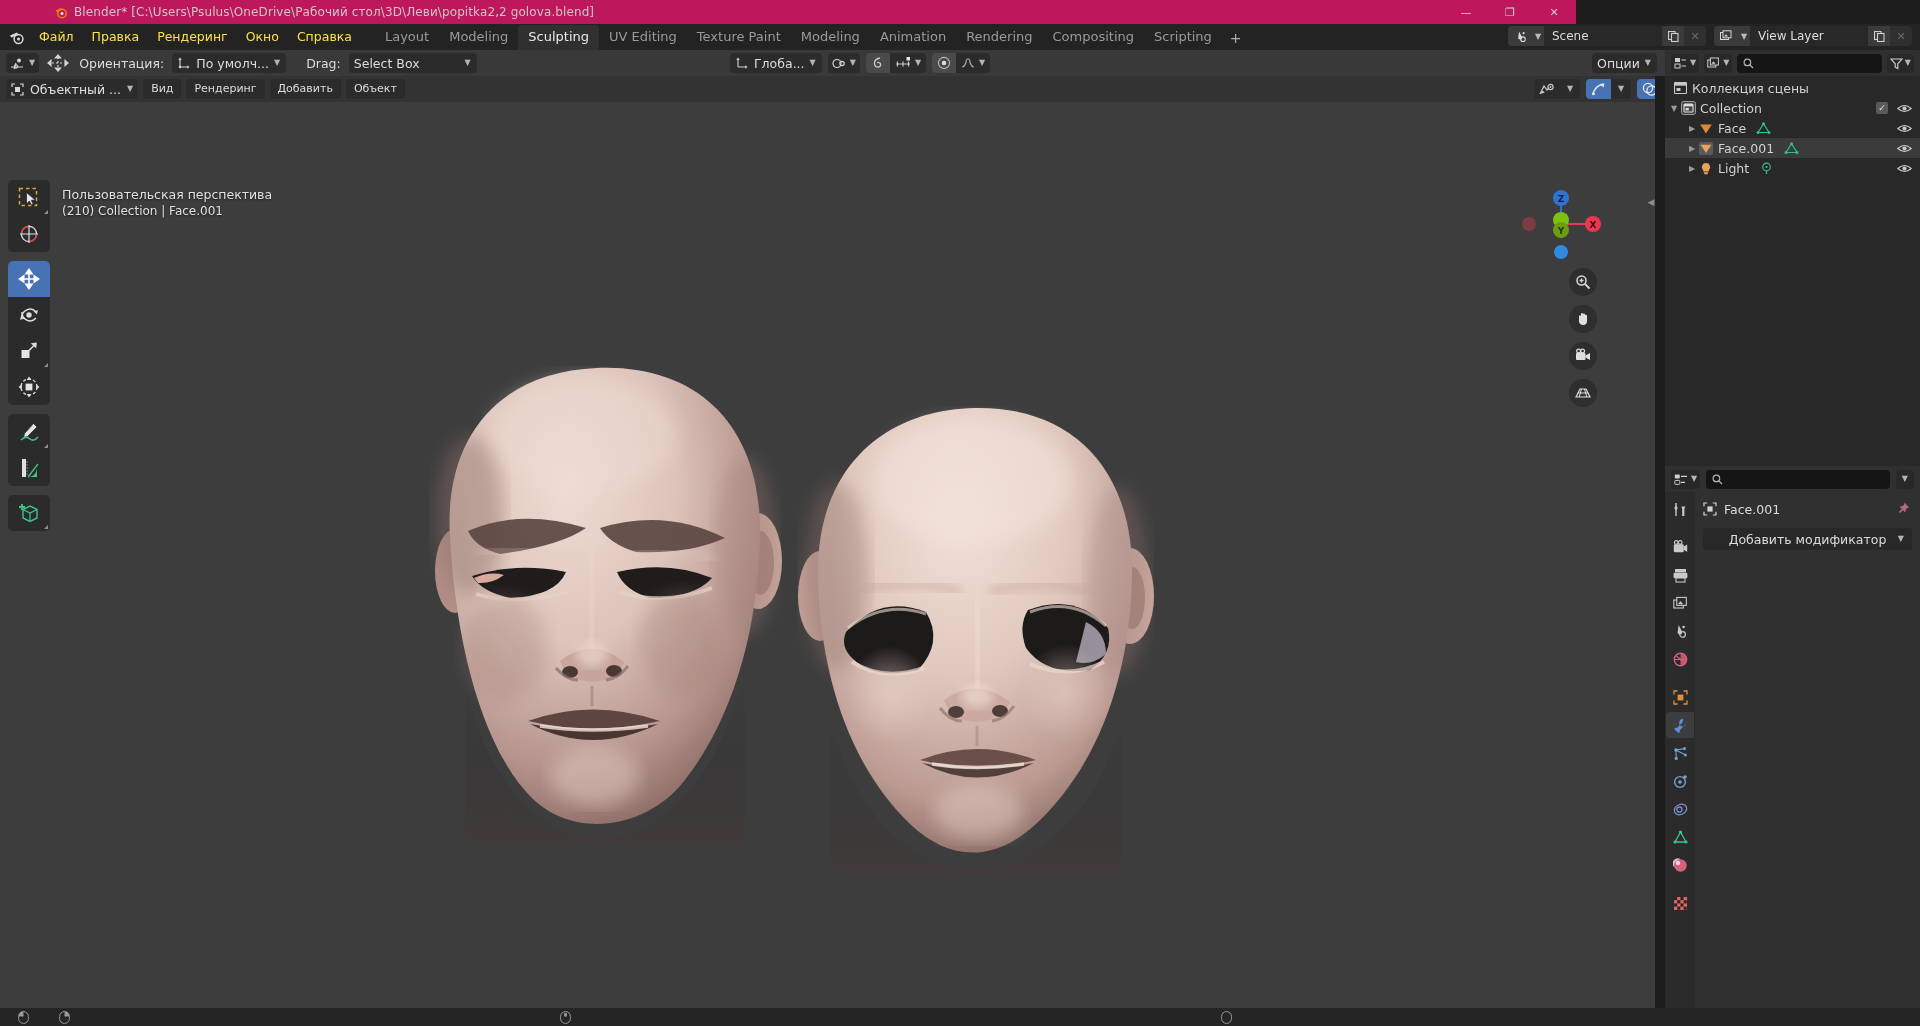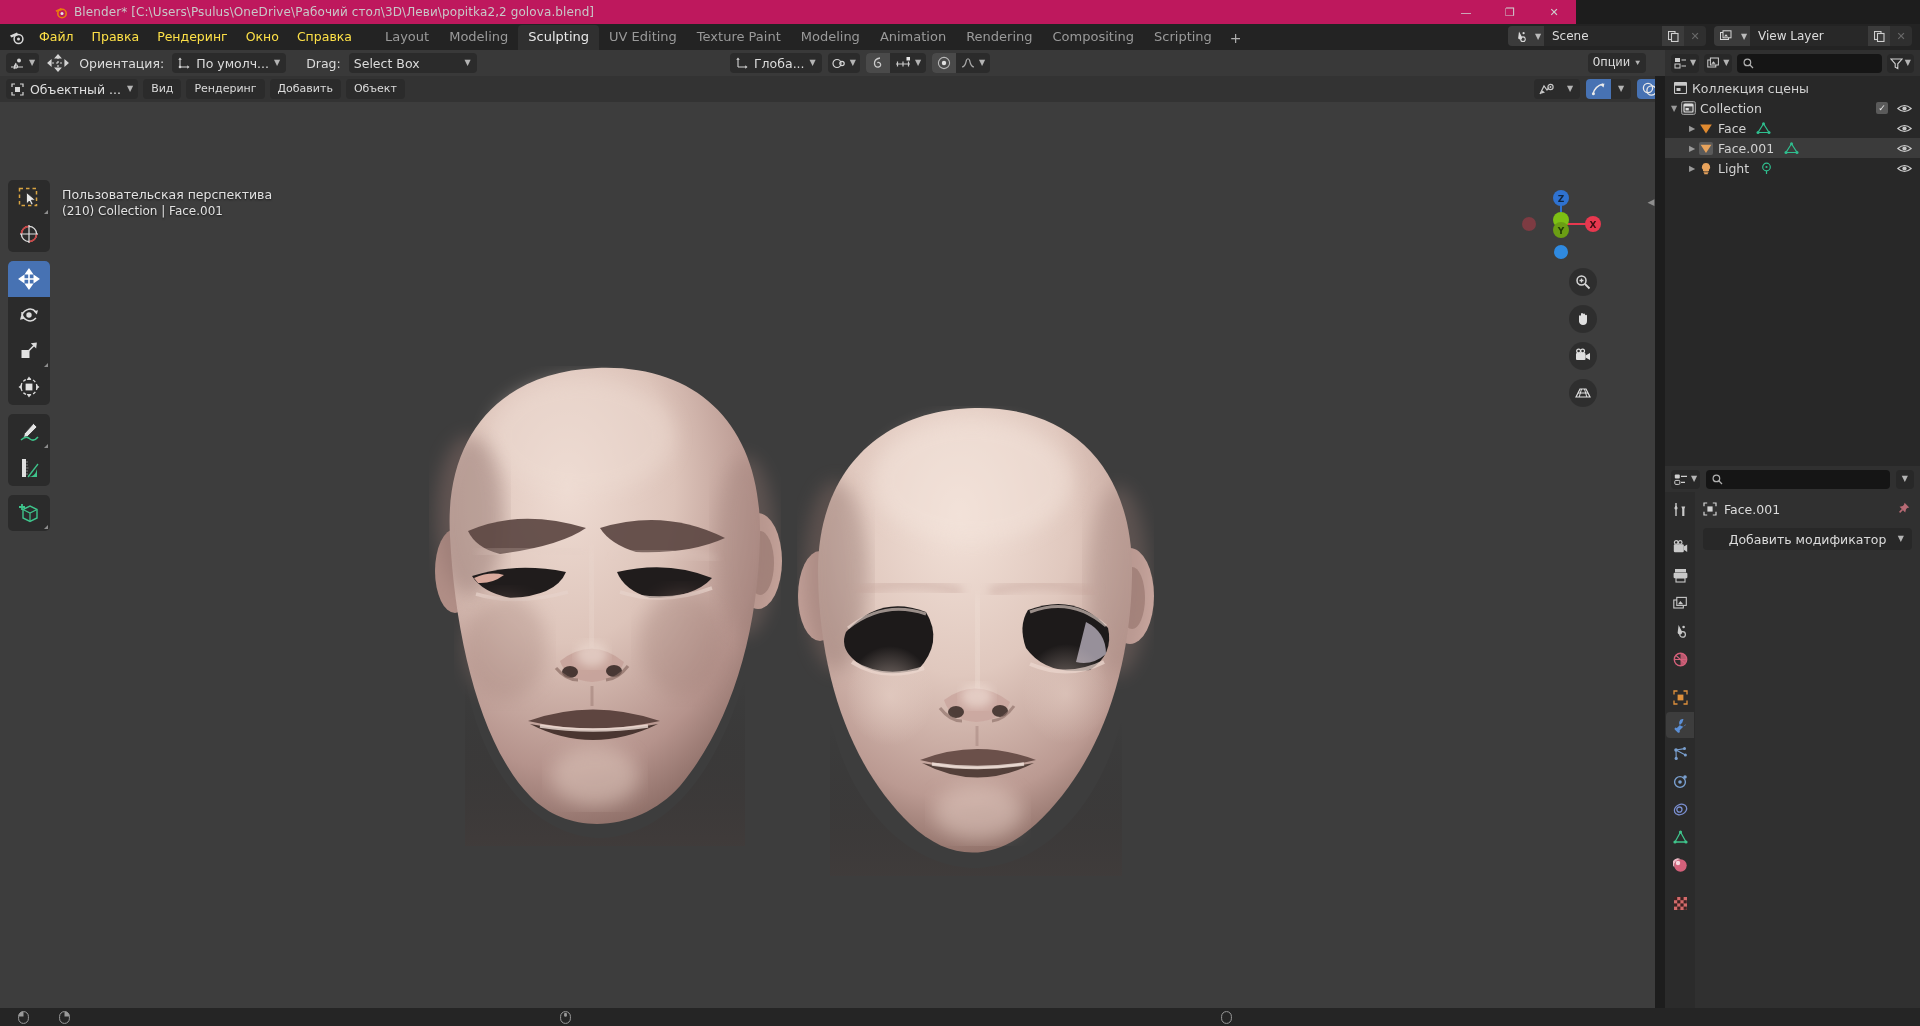--- a/index.html
+++ b/index.html
@@ -68,21 +68,21 @@
   .ts-plain { height:20px; display:flex; align-items:center; color:#ddd; font-size:12.5px; padding:0 2px; }
   .ts-label { color:#dcdcdc; font-size:12.5px; padding:0 2px; }
   .ts-drop {
     height:20px; background:#2b2b2b; border-radius:4px; display:flex; align-items:center;
     gap:5px; padding:0 6px 0 5px; color:#dcdcdc; font-size:12.5px;
   }
   .chev { color:#b4b4b4; font-size:8px; line-height:1; }
   .ts-seg { display:flex; height:20px; background:#2b2b2b; border-radius:4px; overflow:hidden; }
   .ts-seg > div { display:flex; align-items:center; justify-content:center; padding:0 5px; }
   .ts-seg .on { background:#4a4a4a; }
-  .ts-right { position:absolute; right:19px; display:flex; align-items:center; gap:6px;font-family:Liberation Mono, monospace; }
+  .ts-right { position:absolute; right:8px; display:flex; align-items:center; gap:6px; }
 
   
   .outliner-header {
     position:absolute; top:50px; left:1665px; width:255px; height:26px;
     background:#303030; display:flex; align-items:center; gap:5px; padding:0 6px;
   }
   .oh-btn { height:19px; background:#282828; border-radius:4px; display:flex; align-items:center;
             padding:0 3px; gap:2px; }
   .search-box {
     flex:1; height:19px; background:#151515; border-radius:4px; display:flex; align-items:center;

